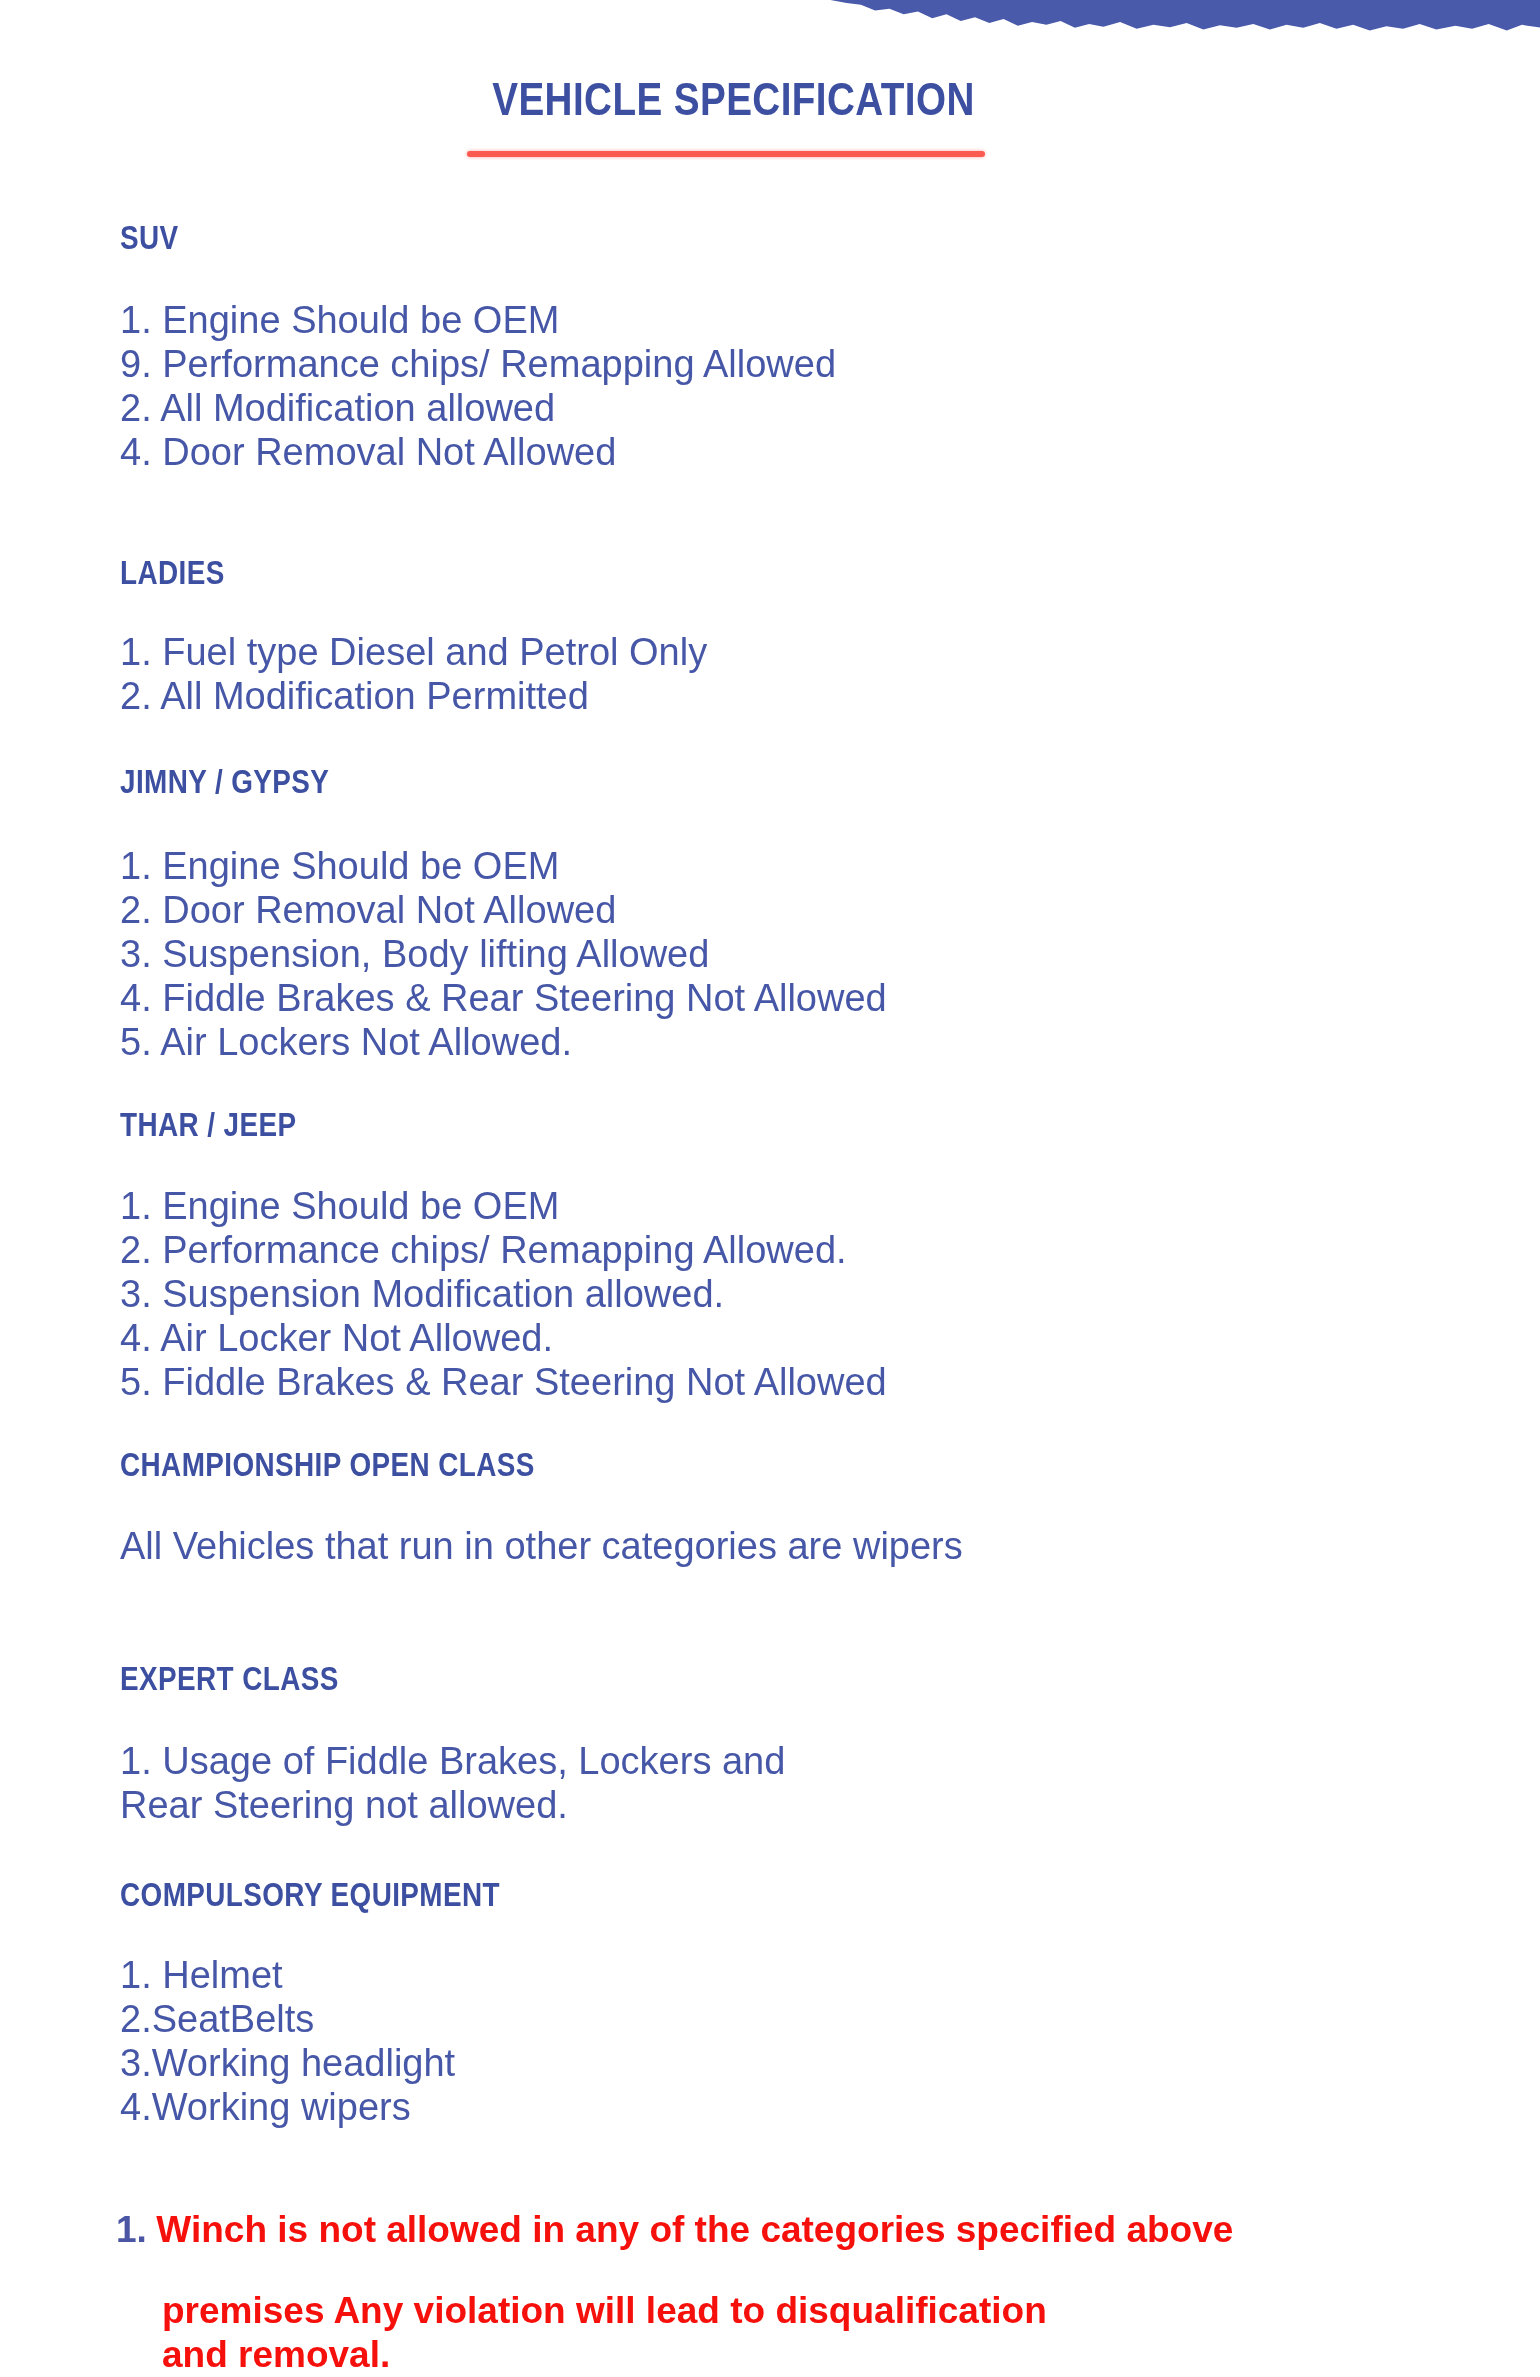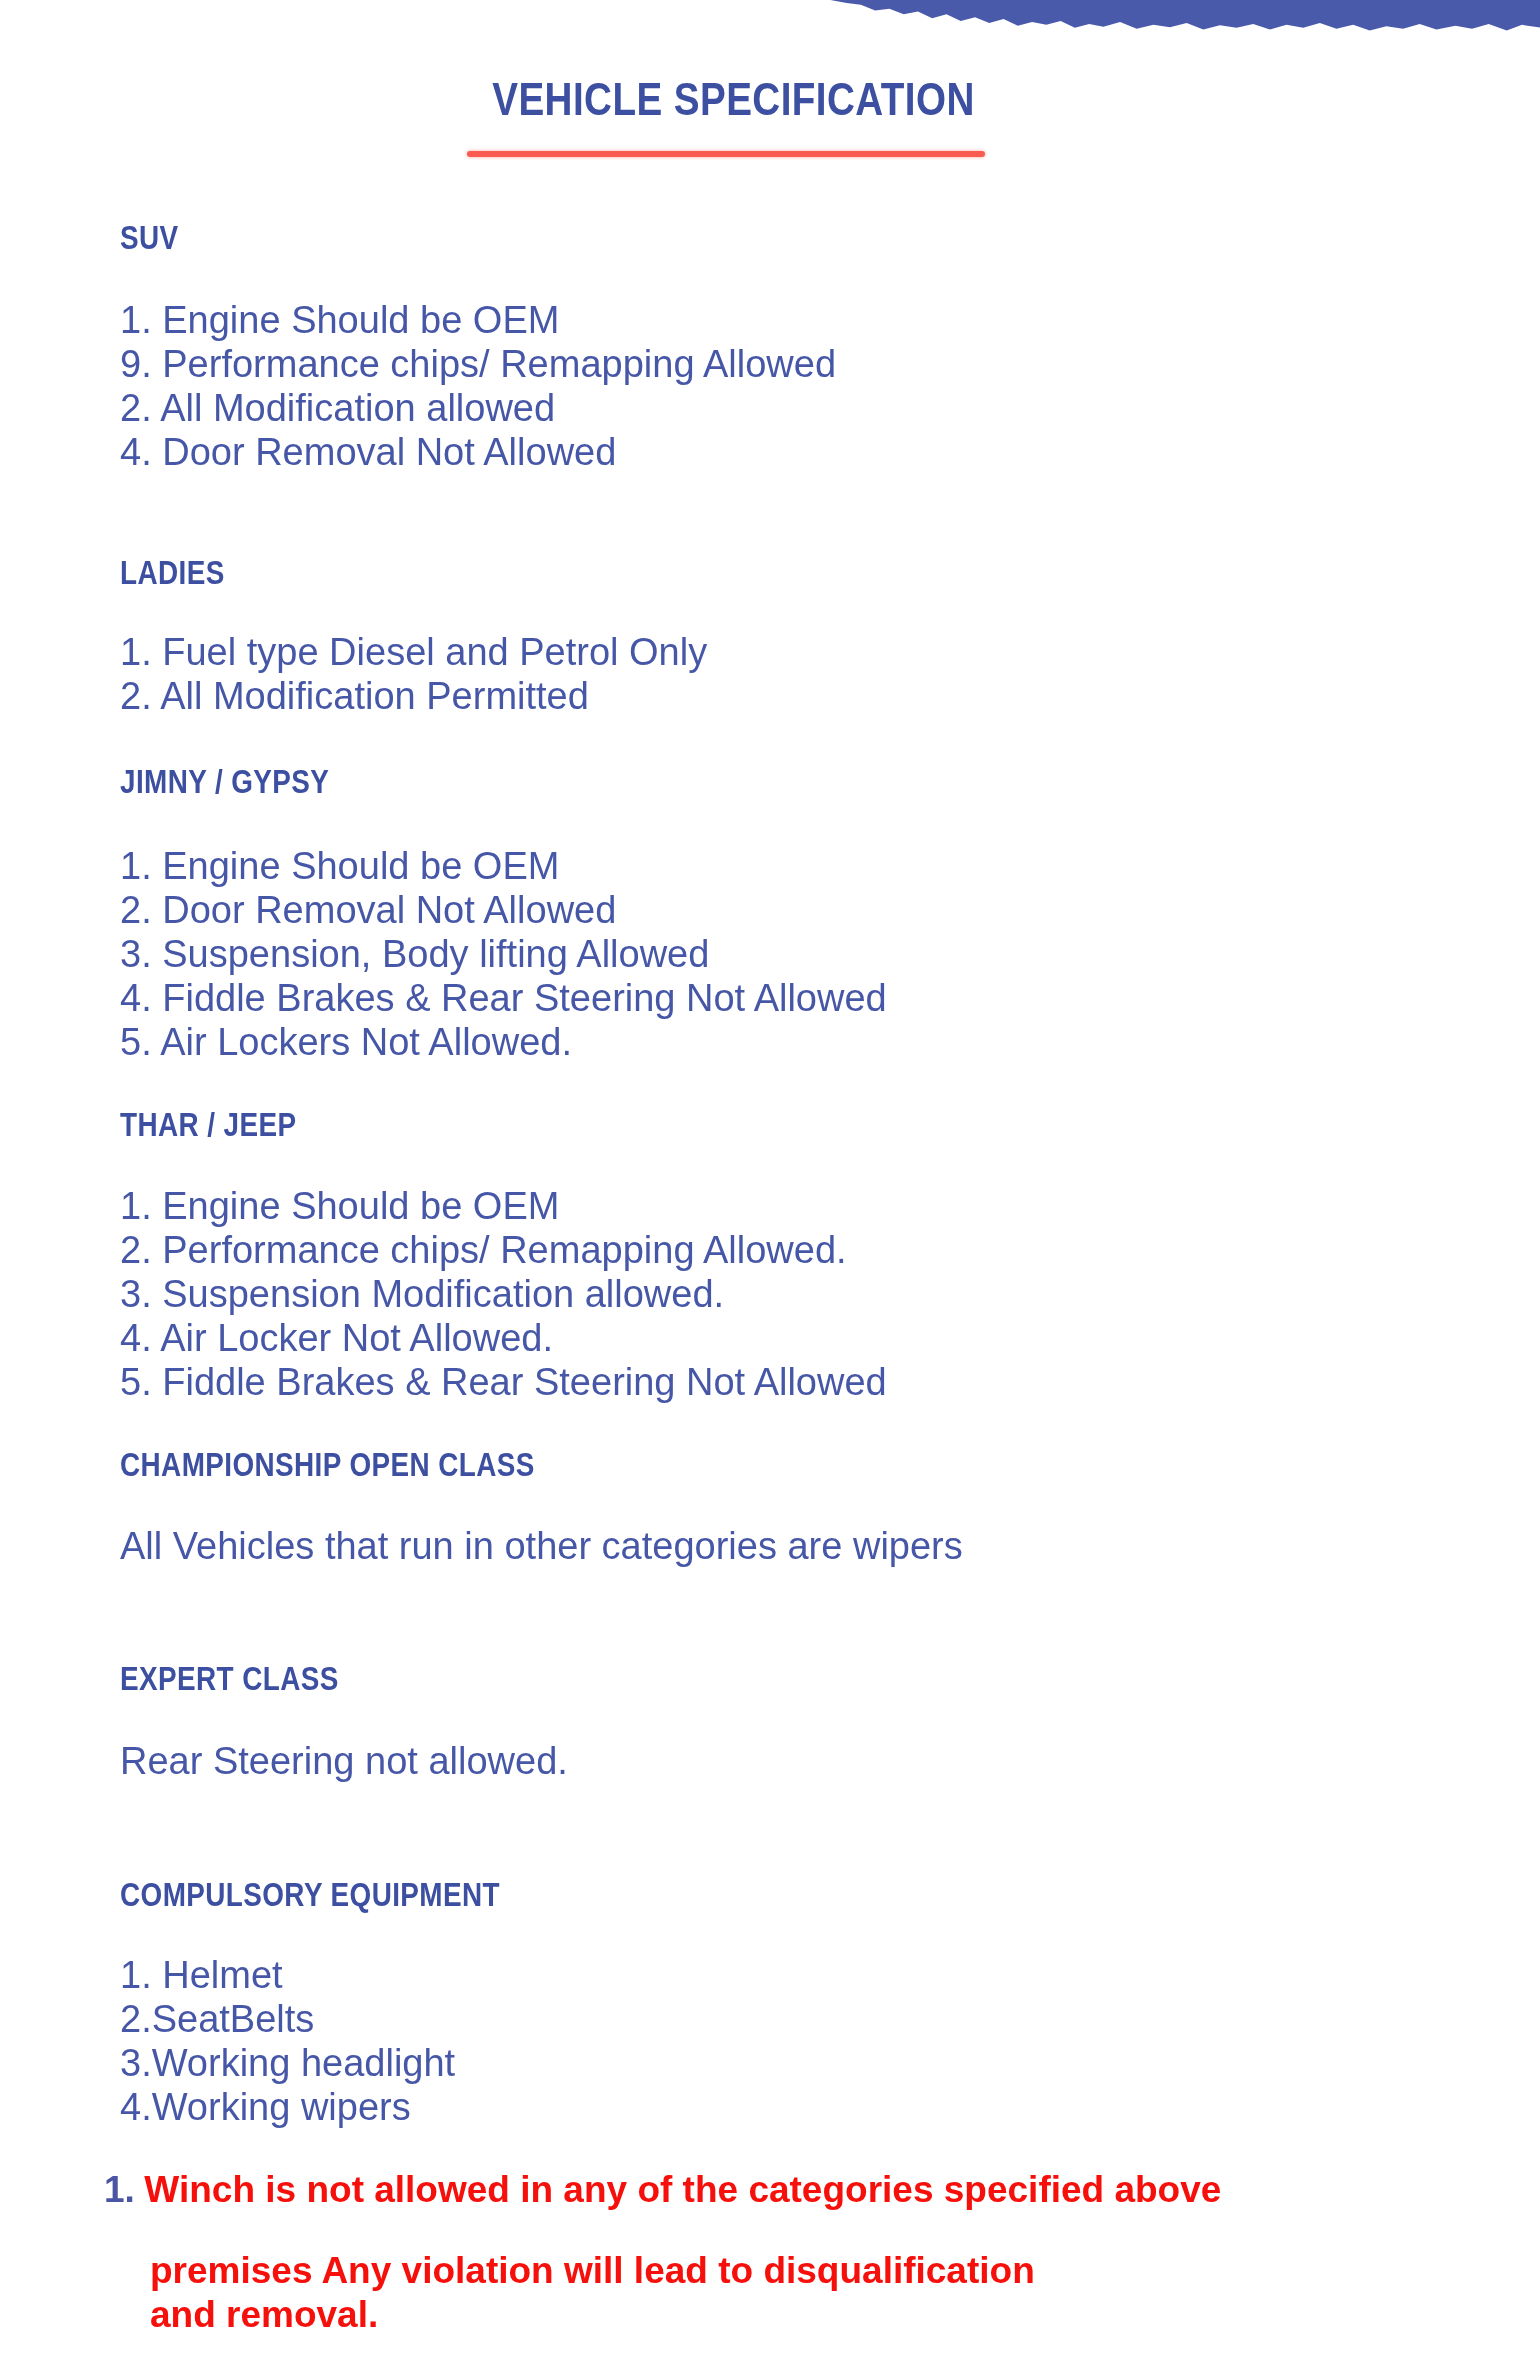--- a/index.html
+++ b/index.html
@@ -52,27 +52,28 @@
     position:absolute;
     left:120px;
     width:1350px;
     font-size:38px;
     line-height:44px;
     color:#4757a7;
     white-space:nowrap;
   }
   .warning{
     position:absolute;
-    left:104px;
+    left:116px;
     width:1398px;
     font-size:37px;
     line-height:44px;
     font-weight:bold;
     color:#f6100b;
     white-space:nowrap;
+    margin-top:40px;
   }
   .warning .wnum{
     color:#4a55a4;
     margin-right:9.5px;
   }
   .warning .indent{padding-left:46px;}
 </style>
 </head>
 <body>
 
@@ -123,20 +124,21 @@
     <div>5. Fiddle Brakes &amp; Rear Steering Not Allowed</div>
   </div>
 
   <div class="heading" style="top:1445px">CHAMPIONSHIP OPEN CLASS</div>
   <div class="list" style="top:1524px">
     <div>All Vehicles that run in other categories are wipers</div>
   </div>
 
   <div class="heading" style="top:1659px">EXPERT CLASS</div>
   <div class="list" style="top:1739px">
+    <div>1. Usage of Fiddle Brakes, Lockers and</div>
     <div>Rear Steering not allowed.</div>
   </div>
 
   <div class="heading" style="top:1875px">COMPULSORY EQUIPMENT</div>
   <div class="list" style="top:1953px">
     <div>1. Helmet</div>
     <div>2.SeatBelts</div>
     <div>3.Working headlight</div>
     <div>4.Working wipers</div>
   </div>

